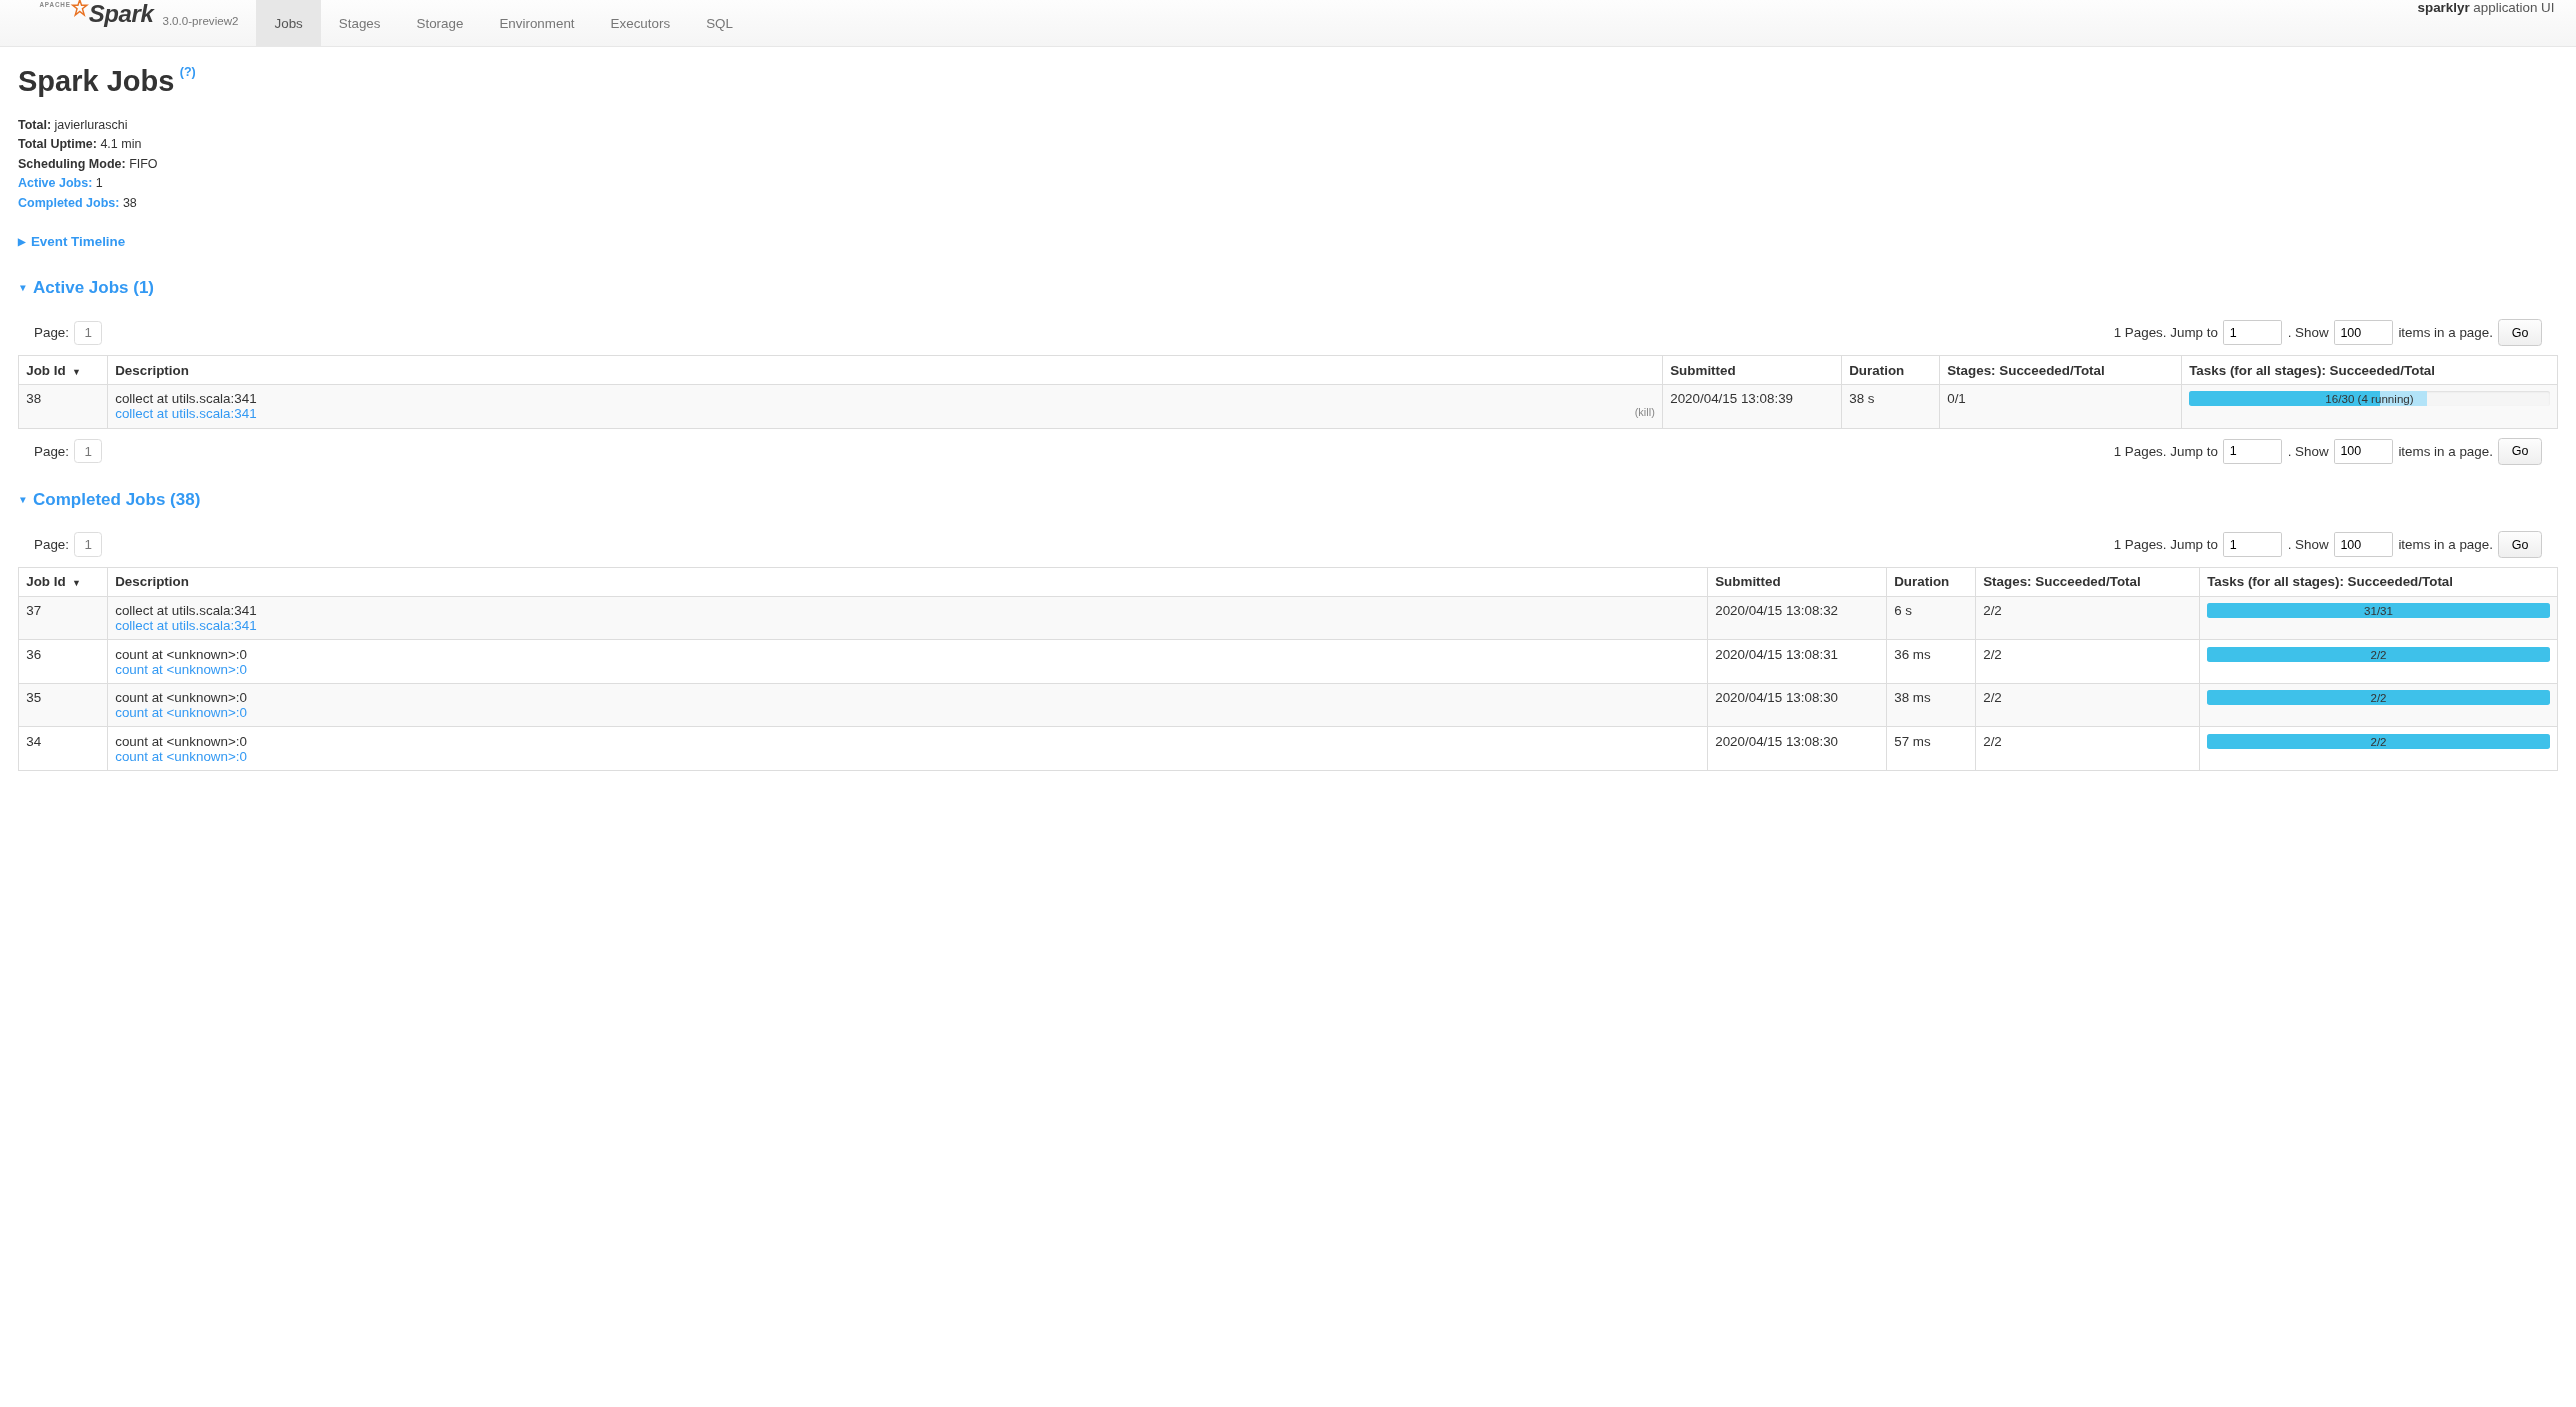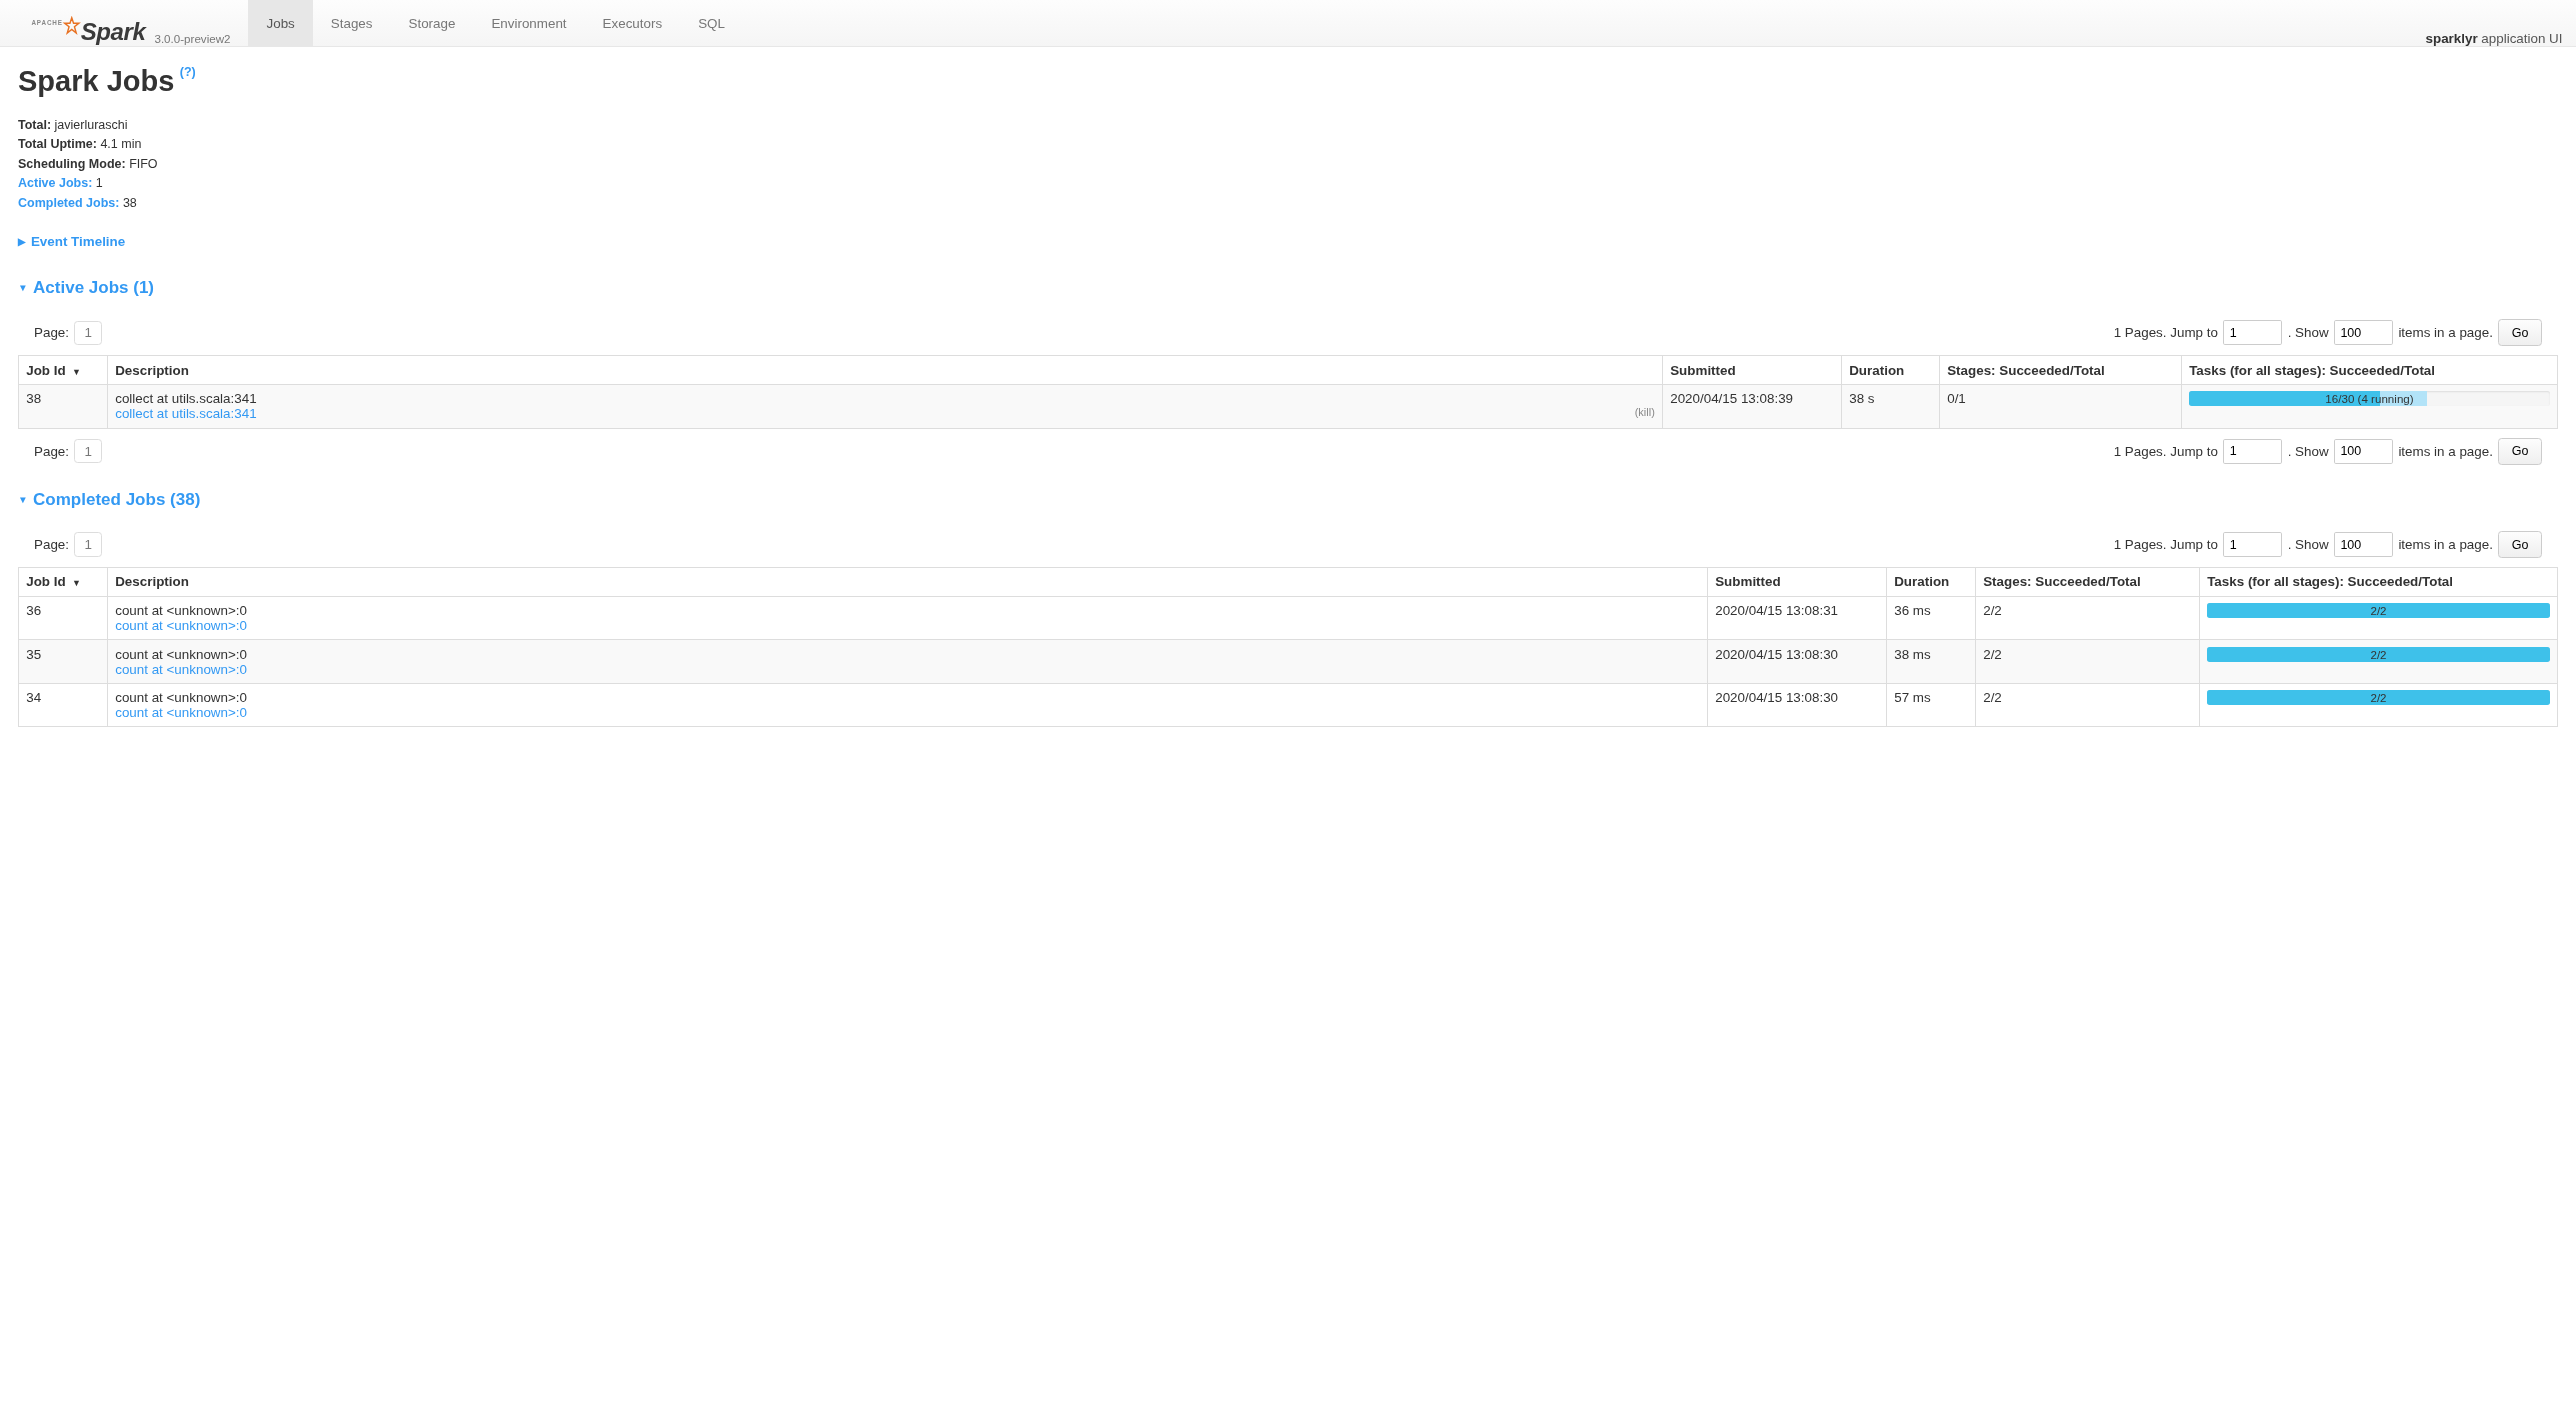--- a/index.html
+++ b/index.html
@@ -3,23 +3,23 @@
   <meta charset="utf-8">
   <style>
     * { box-sizing: border-box; margin: 0; padding: 0; }
     body { font-family: "Helvetica Neue", Helvetica, Arial, sans-serif; font-size: 12.5px; color: #333; background: #fff; }
 
     
     .navbar {
       background: linear-gradient(#fdfdfd, #f5f5f5);
       border-bottom: 0.9px solid #e7e7e7;
       display: flex;
-      align-items: flex-end;
+      align-items: flex-start;
       height: 47px;
-      padding: 0 1px;
+      padding: 0 9px;
     }
     .navbar-brand { display: flex; align-items: baseline; padding: 0 18px 0 25px; }
     .brand-version { color: #777; font-size: 11.6px; margin-left: 9px; }
     .nav-tabs { display: flex; height: 100%; }
     .nav-tab {
       padding: 0 18px;
       display: flex;
       align-items: center;
       color: #777;
       cursor: pointer;
@@ -271,20 +271,33 @@
       <tr>
         <th style="width:89px"><span>Job Id</span> <span class="sort-caret">▼</span></th>
         <th>Description</th>
         <th style="width:179px">Submitted</th>
         <th style="width:89px">Duration</th>
         <th style="width:224px">Stages: Succeeded/Total</th>
         <th style="width:358px">Tasks (for all stages): Succeeded/Total</th>
       </tr>
     </thead>
     <tbody id="completed-jobs-body">
+        <tr class="odd">
+          <td>37</td>
+          <td><div>collect at utils.scala:341</div><a class="desc-link" href="#">collect at utils.scala:341</a></td>
+          <td>2020/04/15 13:08:32</td>
+          <td>6 s</td>
+          <td>2/2</td>
+          <td>
+            <div class="progress">
+              <div class="progress-fill" style="width: 100%;"></div>
+              <div class="progress-label">31/31</div>
+            </div>
+          </td>
+        </tr>
         <tr>
           <td>36</td>
           <td><div>count at &lt;unknown&gt;:0</div><a class="desc-link" href="#">count at &lt;unknown&gt;:0</a></td>
           <td>2020/04/15 13:08:31</td>
           <td>36 ms</td>
           <td>2/2</td>
           <td>
             <div class="progress">
               <div class="progress-fill" style="width: 100%;"></div>
               <div class="progress-label">2/2</div>

